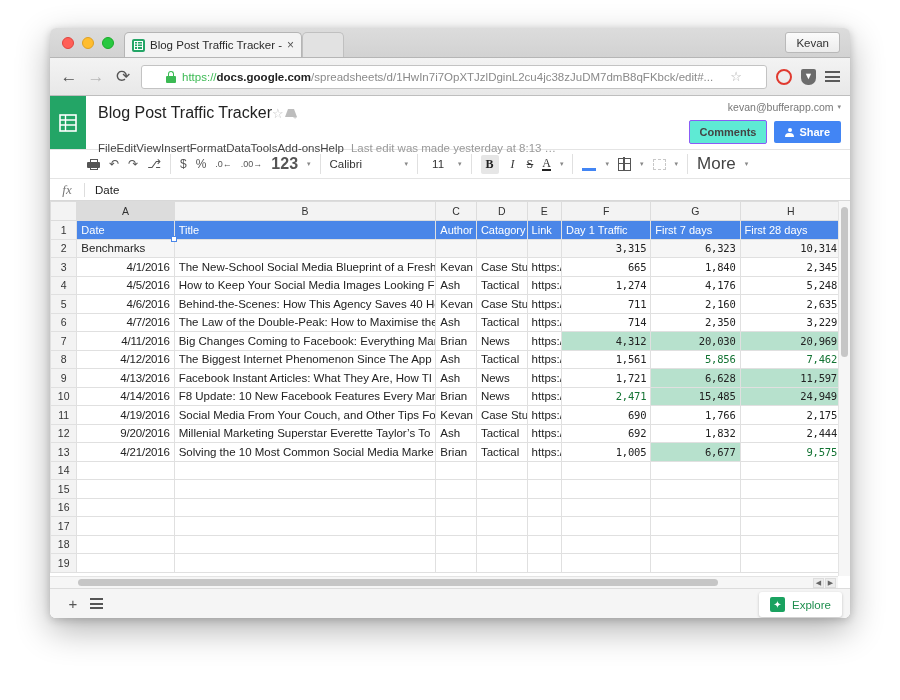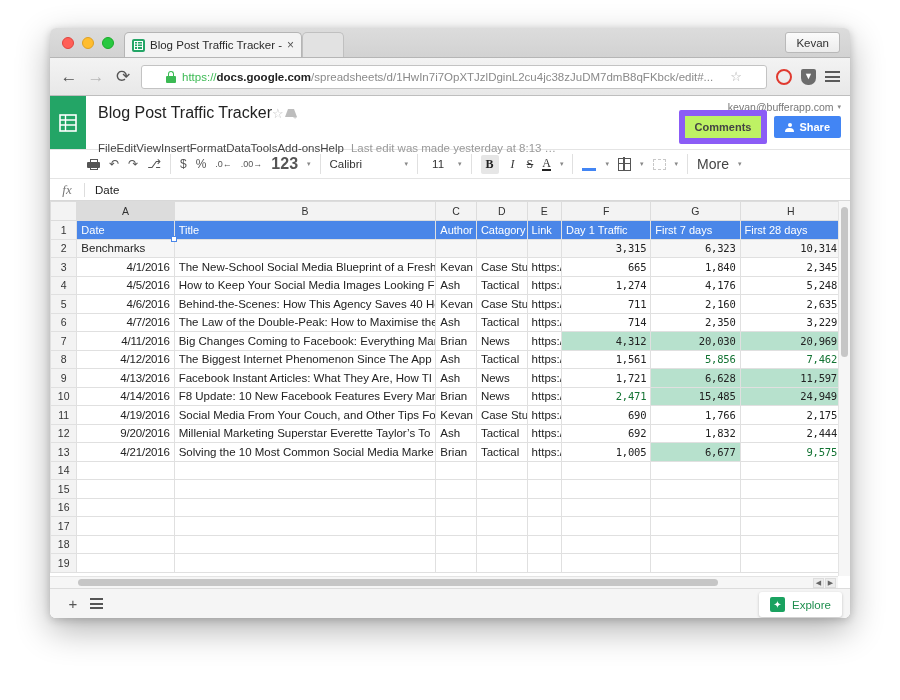--- a/index.html
+++ b/index.html
@@ -125,21 +125,21 @@
   #menurow { display: flex; align-items: center; height: 22px; margin-top: 12px; }
   .menuitem { font-size: 11.5px; color: #444; }
   #lastedit { font-size: 11.5px; color: #999; margin-left: 7px; white-space: nowrap;}
 
   #accountrow {
     position: absolute; right: 9px; top: 5px;
     font-size: 10.5px; color: #777; display:flex; align-items:center; gap:4px;
   }
   #hdrbtns { position: absolute; right: 9px; bottom: 5px; display: flex; gap: 7px; align-items:center;}
   #commentsbtn {
-    background: #bef264; border: 6px solid #8b5cf6; border-radius: 2px;
+    background: #5eead4; border: 1px solid #8b5cf6; border-radius: 2px;
     font-size: 11px; font-weight: bold; color: #444; padding: 5px 10px;
   }
   #sharebtn {
     background: #4285f4; border-radius: 2px; color: #fff;
     font-size: 11px; font-weight: bold; padding: 5px 11px;
     display: flex; align-items: center; gap: 5px;
   }
   .personglyph { width:9px;height:9px;position:relative;display:block;}
   .personglyph::before{content:"";position:absolute;top:0;left:2.5px;width:4px;height:4px;border-radius:50%;background:#fff;}
   .personglyph::after{content:"";position:absolute;bottom:0;left:0;width:9px;height:4px;border-radius:4px 4px 0 0;background:#fff;}
@@ -162,21 +162,21 @@
   .ibtn { font-style: italic; font-family: "Liberation Serif", serif; font-size: 12px; color: #333; padding:0 3px;}
   .sbtn { font-size: 12px; color: #333; text-decoration: line-through; font-family:"Liberation Serif",serif;}
   .abtn { font-size: 12px; color: #333; font-family:"Liberation Serif",serif; border-bottom:2.5px solid #222; line-height:11px;}
   .fillbtn { width:14px;height:13px;position:relative; }
   .fillbtn .bucket { width:11px;height:8px;background:#555;border-radius:1px 4px 1px 3px; transform:rotate(-18deg); }
   .fillbtn .underline { position:absolute;bottom:0;left:0;width:14px;height:3px;background:#4285f4; }
   .gridbtn { width:13px;height:13px;border:1.5px solid #555; position:relative; }
   .gridbtn::before{content:"";position:absolute;left:4px;top:-1.5px;width:1.5px;height:13px;background:#555;}
   .gridbtn::after{content:"";position:absolute;top:4px;left:-1.5px;width:13px;height:1.5px;background:#555;}
   .mergebtn { width:13px;height:11px;border:1.5px dashed #c8c8c8; }
-  .morebtn { font-size: 14px; color: #444; }
+  .morebtn { font-size: 17px; color: #444; }
   .printer { width:13px;height:11px;position:relative; }
   .printer .pbody{position:absolute;top:3px;width:13px;height:6px;background:#555;border-radius:1px;}
   .printer .ptop{position:absolute;top:0;left:2.5px;width:8px;height:3px;border:1.3px solid #555;border-bottom:none;}
   .printer .pout{position:absolute;bottom:0;left:2.5px;width:8px;height:3px;background:#fff;border:1.3px solid #555;}
 
   
   #formulabar {
     height: 22px; border-bottom: 1px solid #d8d8d8;
     display: flex; align-items: center; background: #fff;
   }

